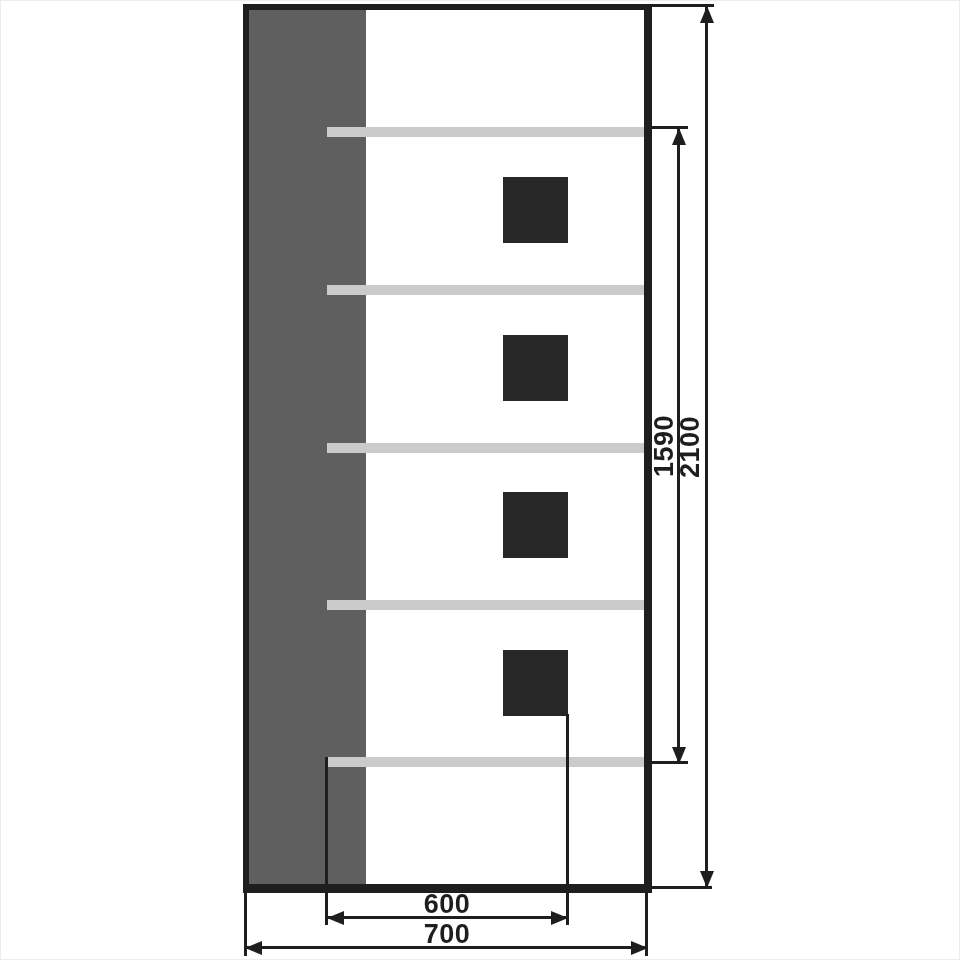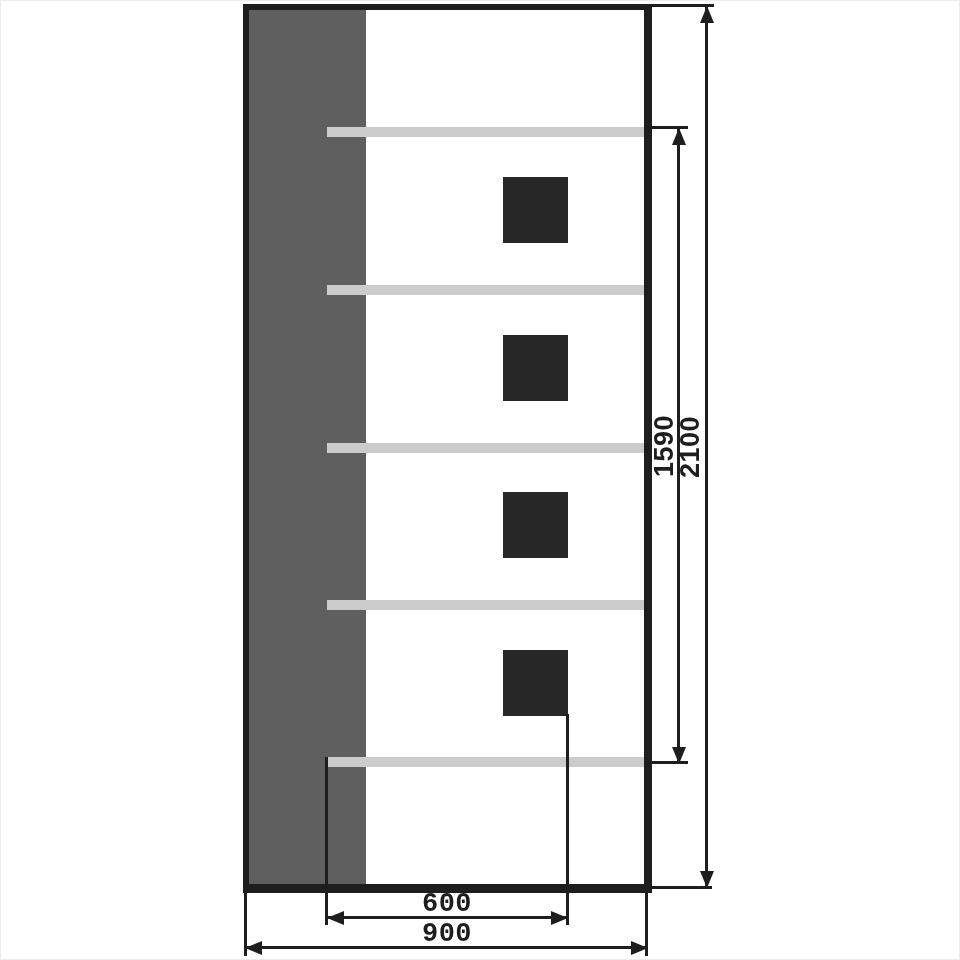--- a/index.html
+++ b/index.html
@@ -36,21 +36,21 @@
   .arr{position:absolute;width:0;height:0;}
   .arr.up   {border-left:7px solid transparent;border-right:7px solid transparent;border-bottom:17px solid var(--line,#1e1e1e);}
   .arr.down {border-left:7px solid transparent;border-right:7px solid transparent;border-top:17px solid var(--line,#1e1e1e);}
   .arr.left {border-top:7px solid transparent;border-bottom:7px solid transparent;border-right:17px solid var(--line,#1e1e1e);}
   .arr.right{border-top:7px solid transparent;border-bottom:7px solid transparent;border-left:17px solid var(--line,#1e1e1e);}
   .dim-label{
     position:absolute;color:var(--line,#1e1e1e);
     font-size:27px;font-weight:700;letter-spacing:.5px;
     text-align:center;white-space:nowrap;
   }
-  .dim-label.h{width:120px;height:24px;line-height:24px;font-family:Liberation Mono, monospace;}
+  .dim-label.h{width:120px;height:24px;line-height:24px;}
   .dim-label.v{width:120px;height:26px;line-height:26px;transform:rotate(-90deg);}
 </style>
 </head>
 <body>
 
 <div class="stage">
 
   <div class="cabinet">
     <div class="side-panel"></div>
 
@@ -85,15 +85,15 @@
   <div class="ln" style="left:327px;top:916px;width:241px;height:3px"></div>
   <div class="arr left" style="left:327px;top:911px"></div>
   <div class="arr right" style="left:551px;top:911px"></div>
   <div class="dim-label h" style="left:387px;top:892px">600</div>
 
   <div class="ln" style="left:244px;top:891px;width:3px;height:65px"></div>
   <div class="ln" style="left:645px;top:891px;width:3px;height:65px"></div>
   <div class="ln" style="left:245px;top:946px;width:403px;height:3px"></div>
   <div class="arr left" style="left:245px;top:941px"></div>
   <div class="arr right" style="left:631px;top:941px"></div>
-  <div class="dim-label h" style="left:387px;top:922px">900</div>
+  <div class="dim-label h" style="left:387px;top:922px">700</div>
 
 </div>
 
 </body></html>

